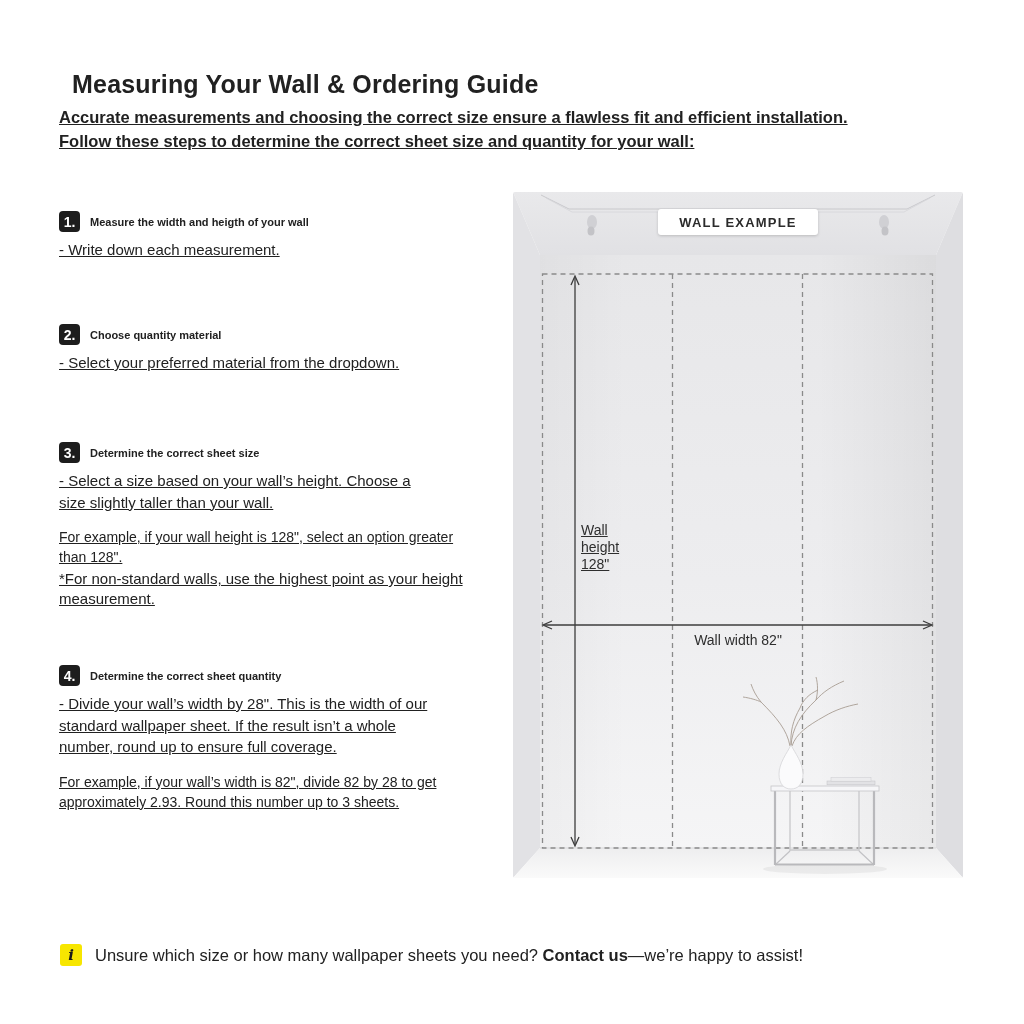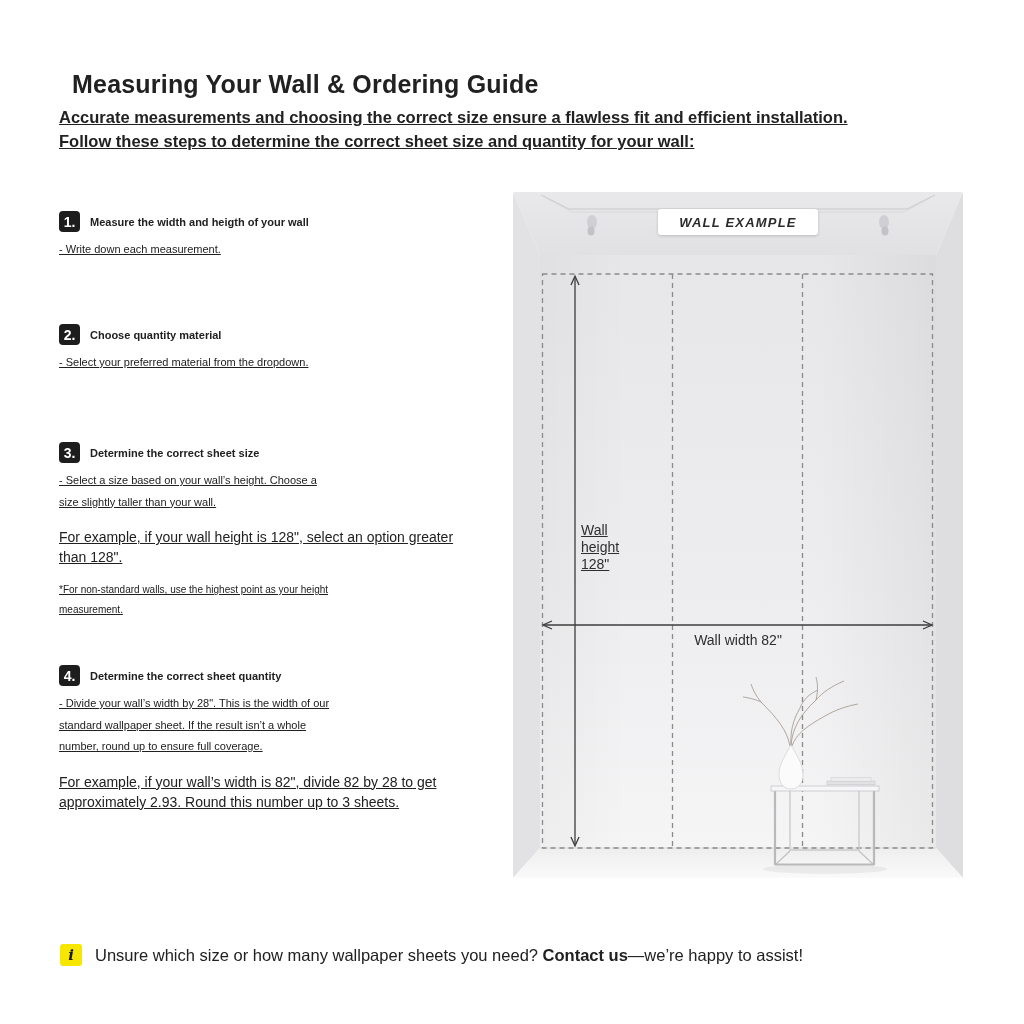--- a/index.html
+++ b/index.html
@@ -12,31 +12,31 @@
   
   .page-title{left:72px;top:53px;font-size:25px;font-weight:700;letter-spacing:.2px;}
   .intro{left:59px;top:105px;font-size:16.5px;font-weight:700;line-height:24px;width:950px;}
   .step{left:59px;width:470px;}
   .step-head{display:flex;align-items:center;gap:10px;}
   .badge{
     width:21px;height:21px;background:#1d1d1d;color:#fff;border-radius:4px;
     font-size:14px;font-weight:700;display:flex;align-items:center;justify-content:center;flex:0 0 21px;
   }
   .step-title{font-size:11px;font-weight:700;}
-  .step-body{font-size:11px;line-height:21.5px;margin-top:7px;}
+  .step-body{font-size:15px;line-height:21.5px;margin-top:7px;}
   .step-example{font-size:14px;line-height:20px;margin-top:14px;}
-  .step-note{font-size:10px;line-height:20px;margin-top:13px;}
+  .step-note{font-size:15px;line-height:20px;margin-top:2px;}
   .s1{top:211px;} .s2{top:324px;} .s3{top:442px;} .s4{top:665px;}
   
   .wall-image{left:513px;top:192px;width:450px;height:686px;border-radius:2px;overflow:hidden;}
   .wall-image svg{position:absolute;left:0;top:0;}
   .we-label{
     left:145px;top:17px;width:160px;height:26px;background:#ffffff;border-radius:3px;
     box-shadow:0 1px 3px rgba(0,0,0,.18);display:flex;align-items:center;justify-content:center;
-    font-size:13px;font-weight:700;letter-spacing:1.2px;color:#2b2b2b;font-style:italic;
+    font-size:13px;font-weight:700;letter-spacing:1.2px;color:#2b2b2b;
   }
   .height-label{left:68px;top:330px;font-size:14px;line-height:17px;color:#2e2e2e;}
   .width-label{left:135px;top:440px;width:180px;text-align:center;font-size:14px;color:#2e2e2e;}
   
   .footer-note{left:60px;top:944px;display:flex;align-items:center;gap:13px;}
   .info-chip{
     width:22px;height:22px;background:#f7e600;border-radius:3px;flex:0 0 22px;
     display:flex;align-items:center;justify-content:center;
     font-family:"DejaVu Serif",serif;font-style:italic;font-weight:700;font-size:15px;color:#1a1a1a;
   }

